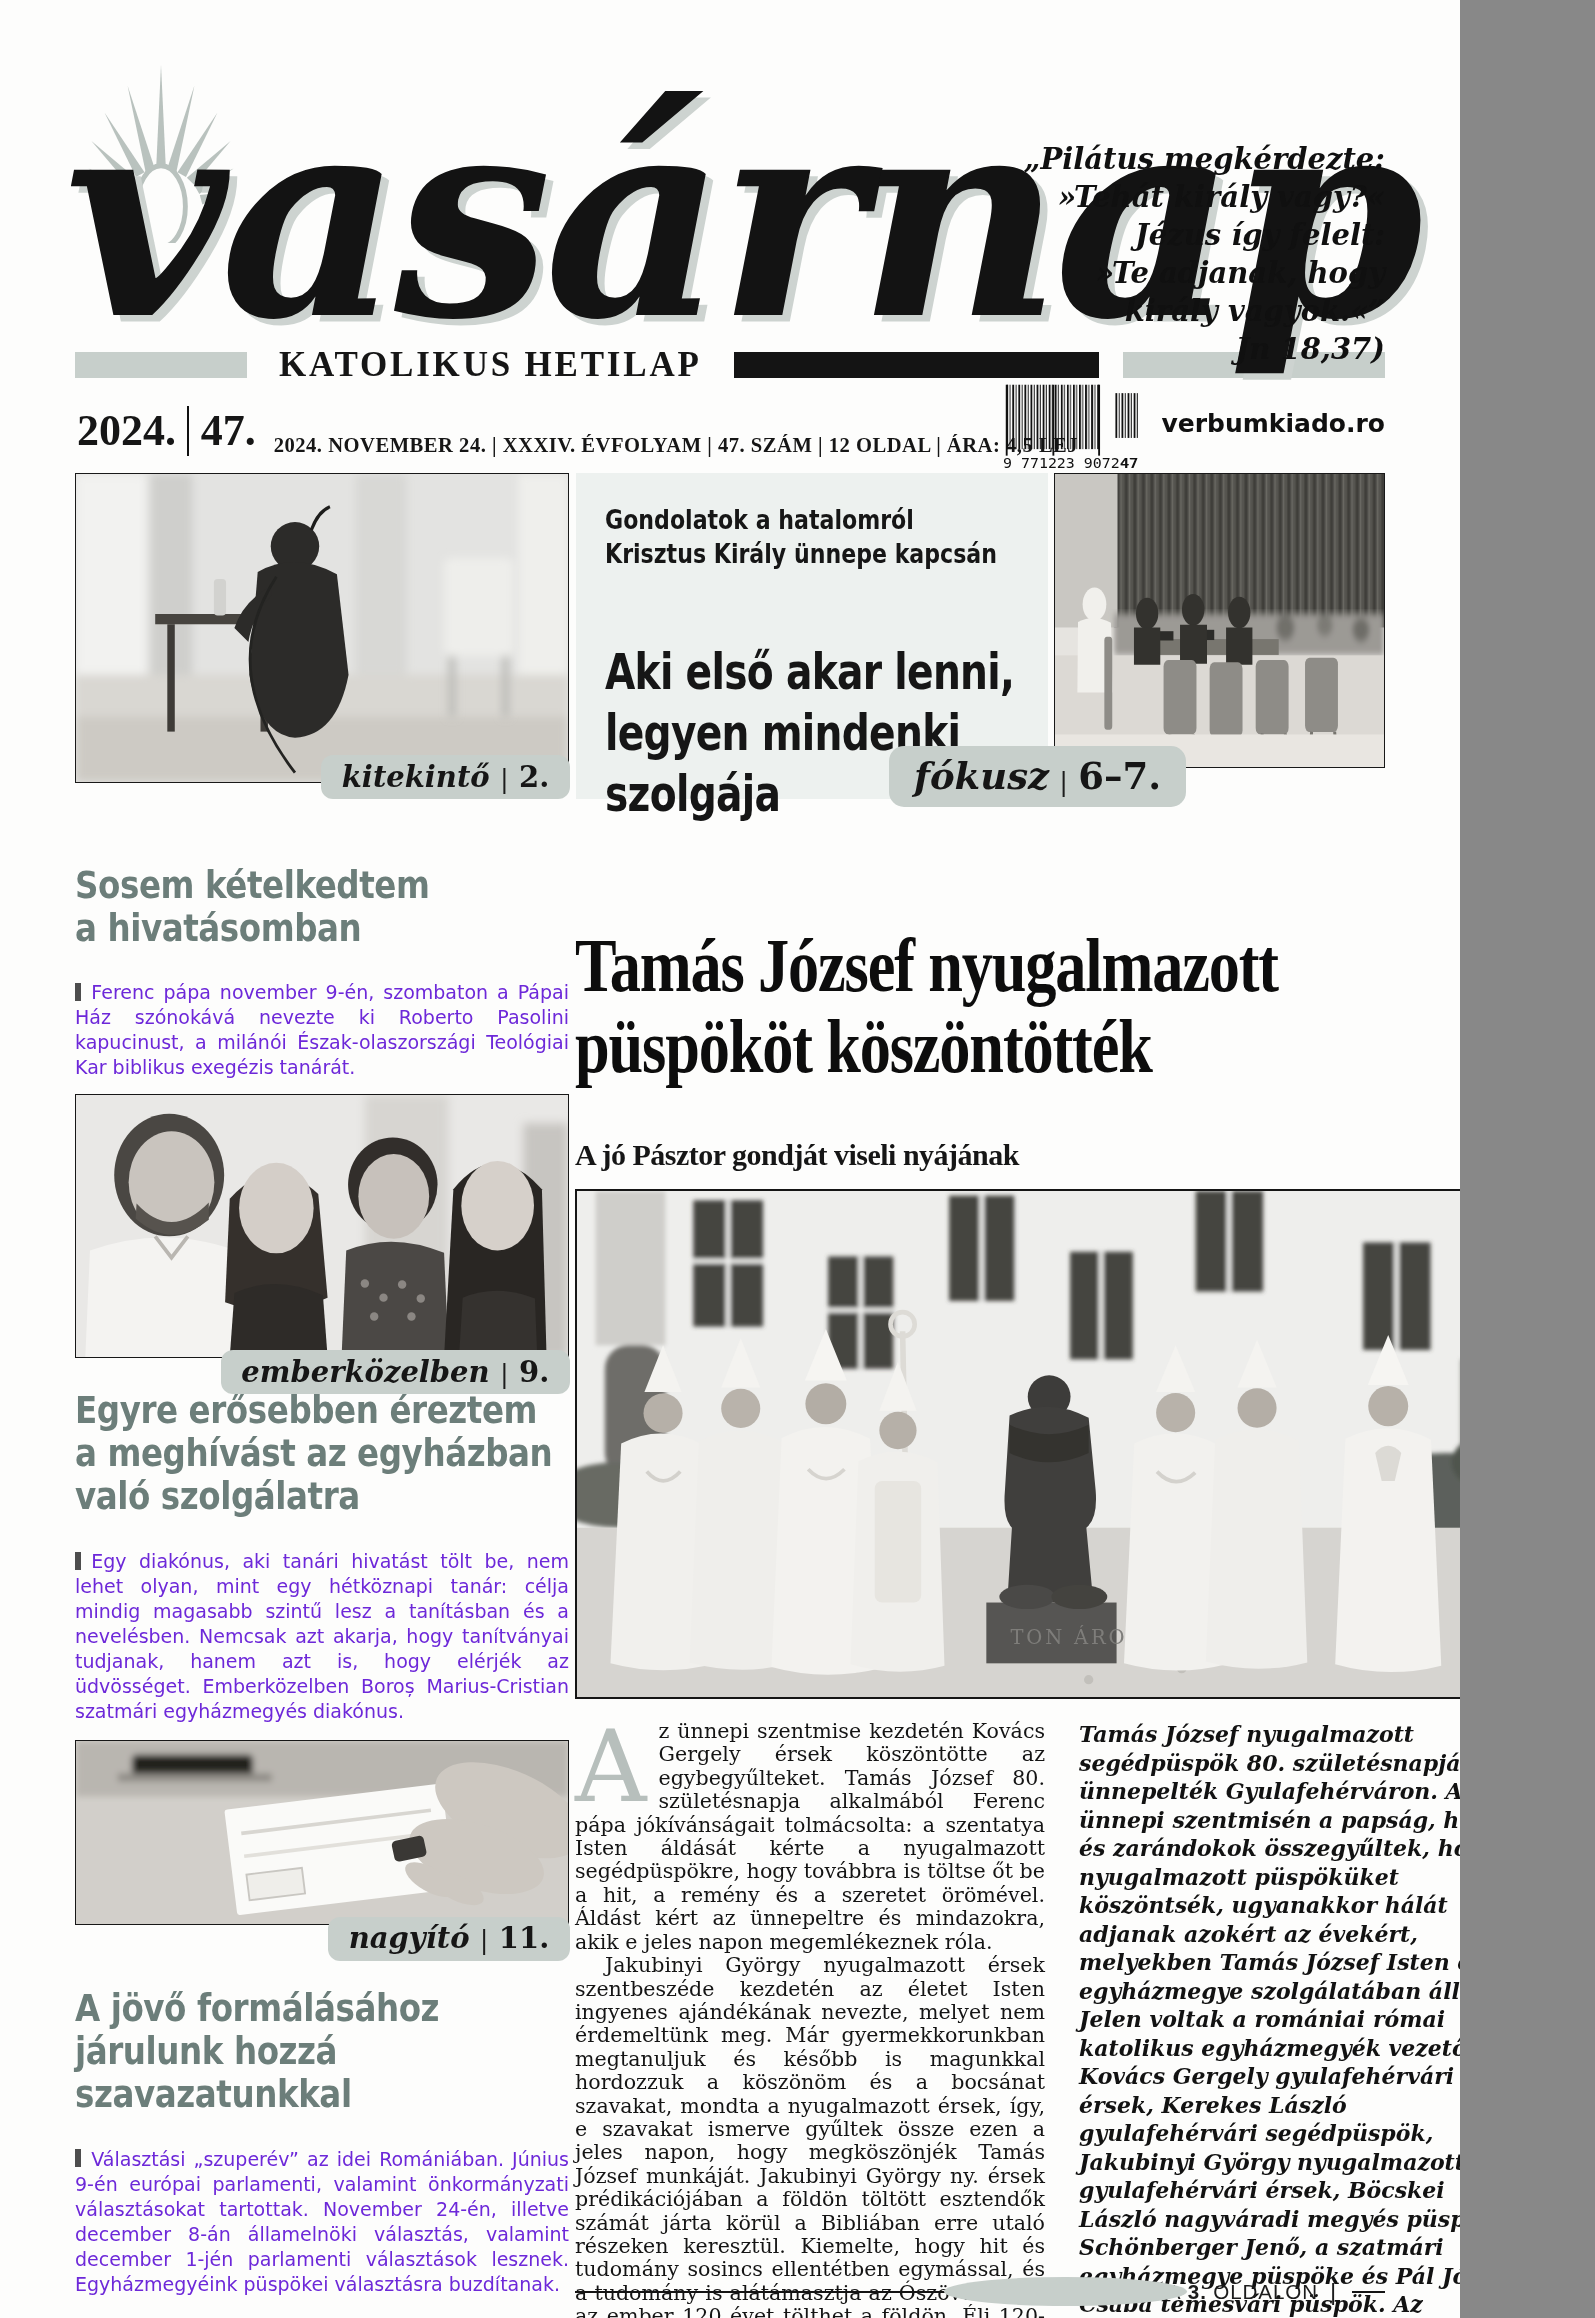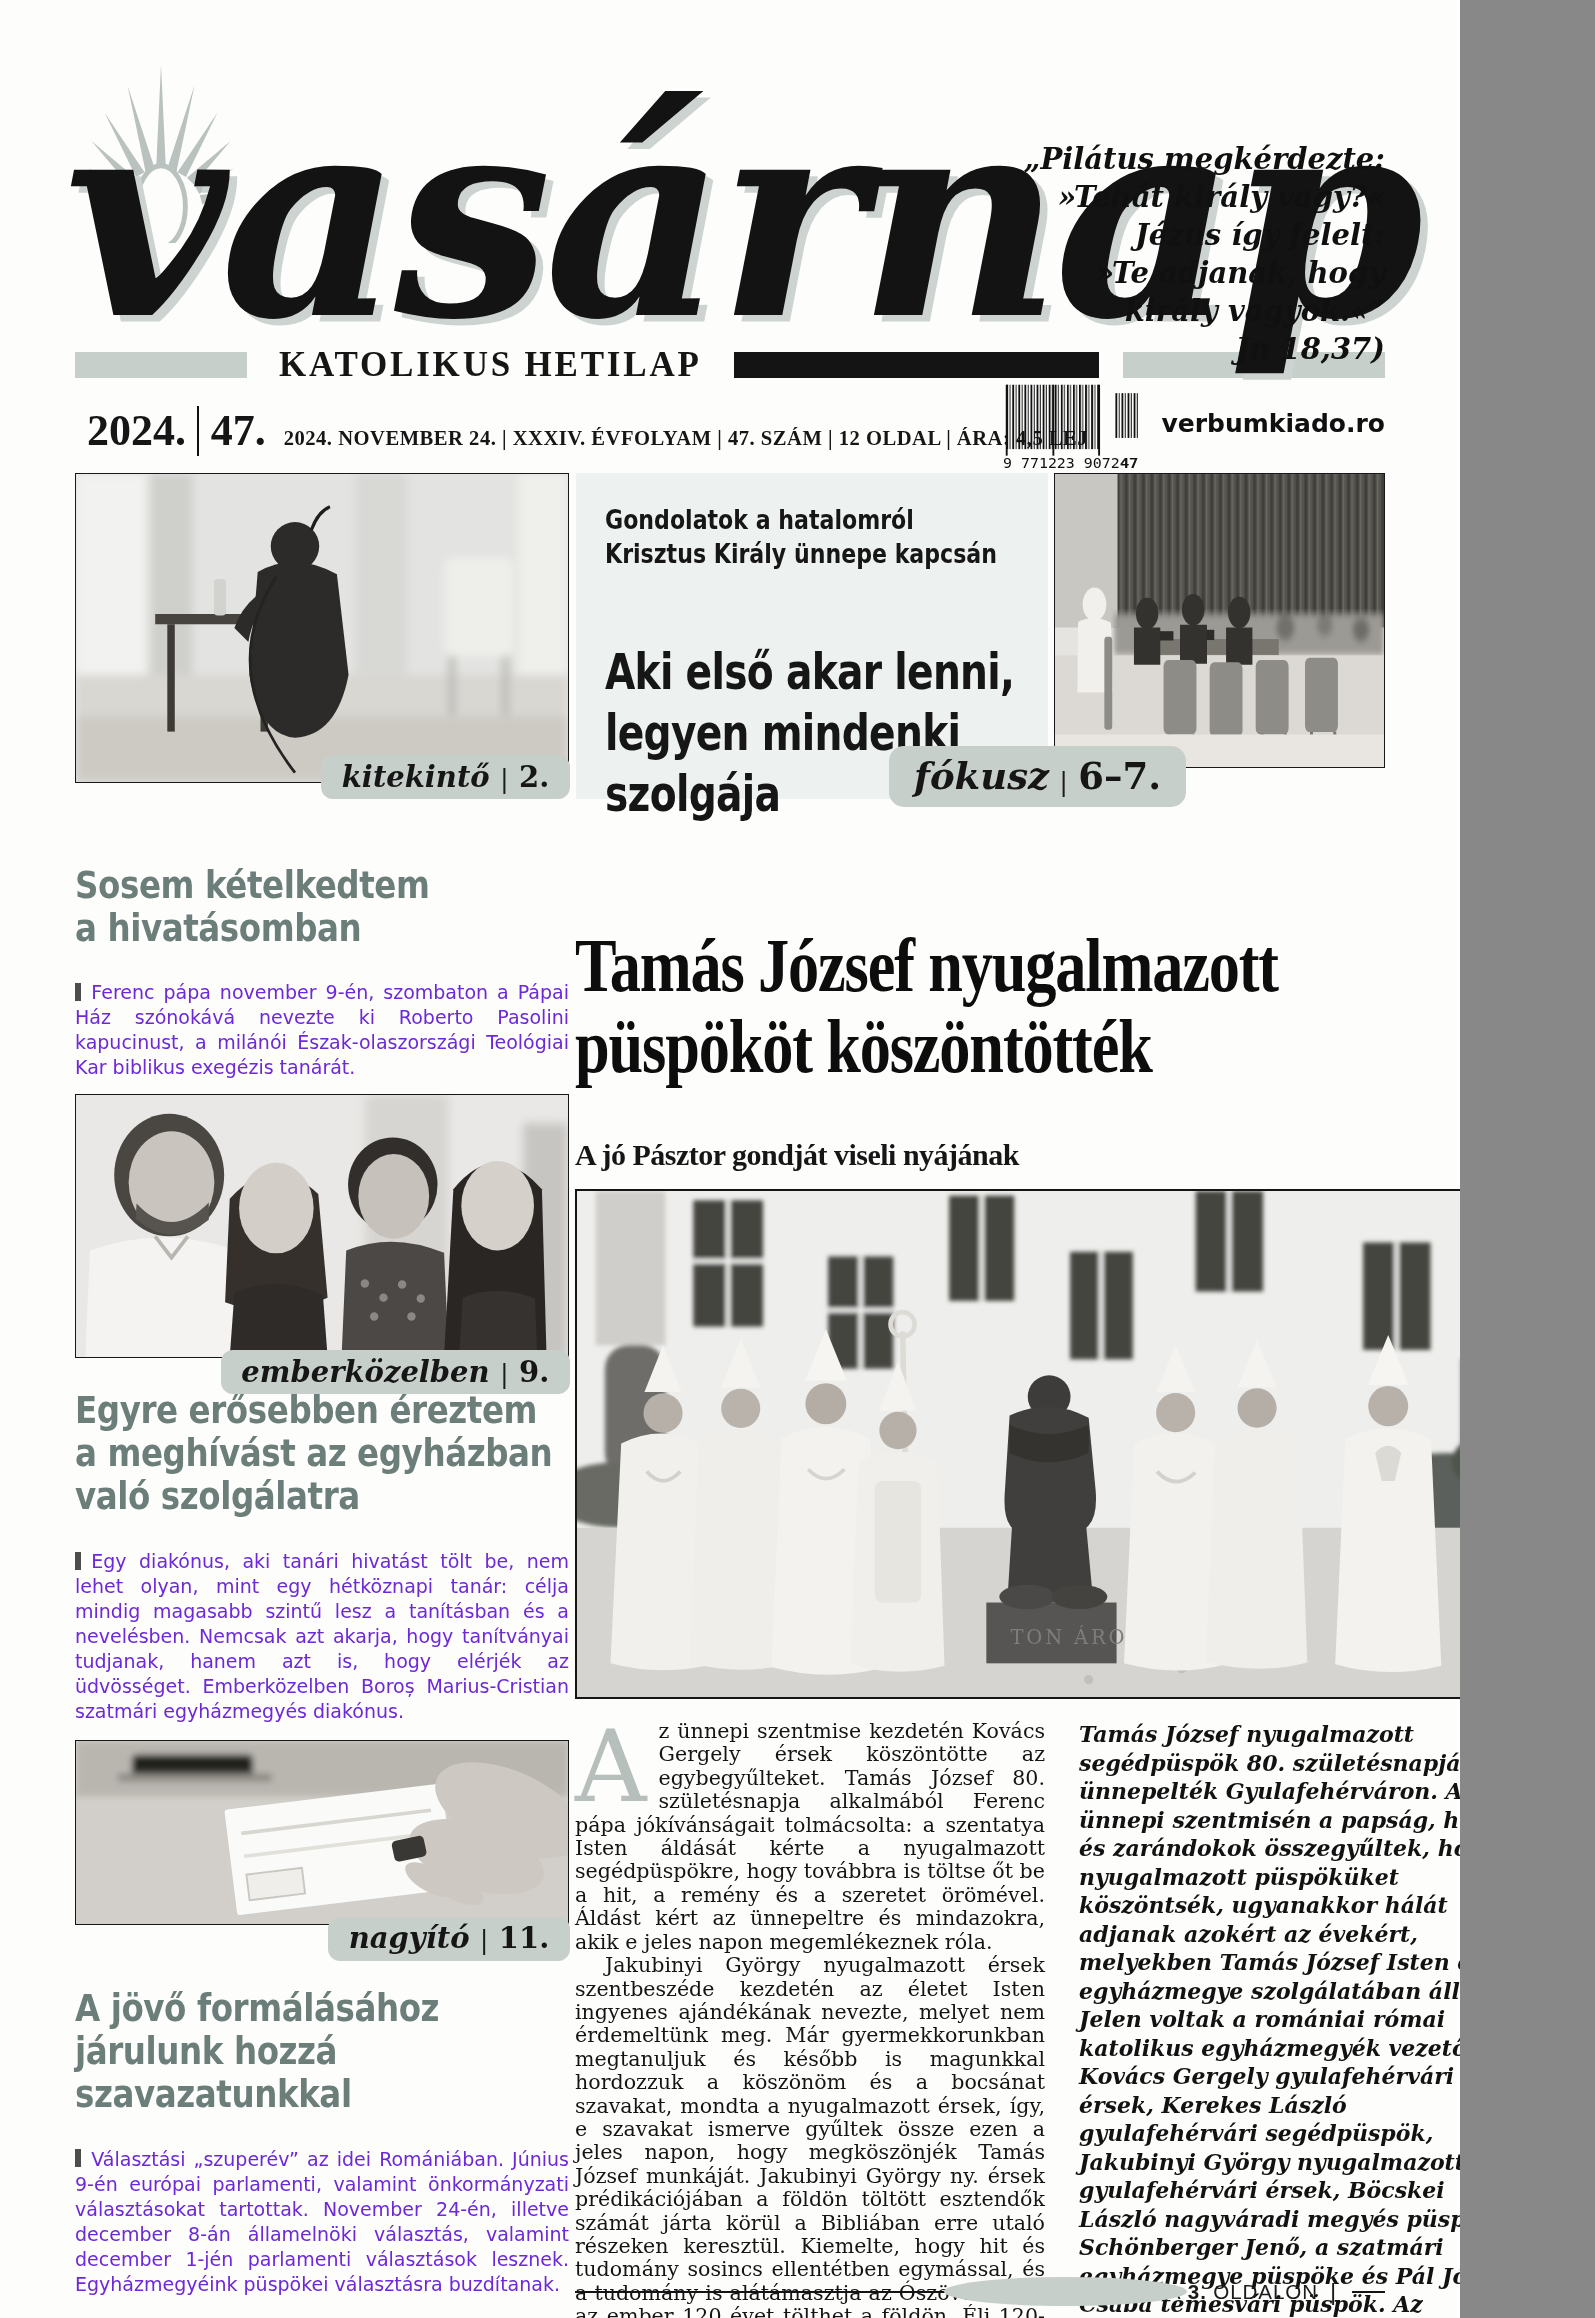--- a/index.html
+++ b/index.html
@@ -17,21 +17,21 @@
   
   .logo{position:absolute;left:65px;top:77px;font:700 italic 280px/1 "DejaVu Serif",serif;
         letter-spacing:-7.5px;color:#131313;text-shadow:7.5px 6.5px 0 var(--shadow);white-space:nowrap;z-index:3}
   .sunburst{position:absolute;left:70px;top:56px;width:182px;height:187px;z-index:2}
   .quote{position:absolute;right:75px;top:140px;width:365px;text-align:right;
          font:700 italic 29px/38px "DejaVu Serif",serif;color:#101010;z-index:4}
   .tagline-row{position:absolute;left:75px;right:75px;top:347px;display:flex;align-items:center;z-index:1}
   .bar{height:26px;background:var(--sage-bg)}
   .bar.dark{background:#141414}
   .tagline{font:700 35px/1 "Liberation Serif",serif;letter-spacing:2.8px;margin:0 32px;white-space:nowrap}
-  .date-row{position:absolute;left:87px;top:406px;display:flex;align-items:center}
+  .date-row{position:absolute;left:77px;top:406px;display:flex;align-items:flex-end}
   .yearissue{font:700 44px/1.05 "Liberation Serif",serif;display:flex;align-items:center;white-space:nowrap}
   .yearissue .vr{display:inline-block;width:2.3px;height:50px;background:#111;margin:0 11.2px}
   .date-details{font:700 20.6px/1 "Liberation Serif",serif;margin-left:18px;margin-top:14px;letter-spacing:0.5px;white-space:nowrap}
   .barcode{position:absolute;left:1000px;top:381px;width:145px;height:91px}
   .website{position:absolute;right:75px;top:411px;font:700 25px/1 "DejaVu Sans",sans-serif;color:#101010;text-decoration:none}
 
   
   .teaser-band{position:absolute;left:75px;right:75px;top:473px;height:327px;display:flex;gap:6.5px;align-items:flex-start}
   .photo-frame{border:1.9px solid #191919;background:#ddd;position:relative;flex:none}
   .photo-frame svg{display:block;width:100%;height:100%}

